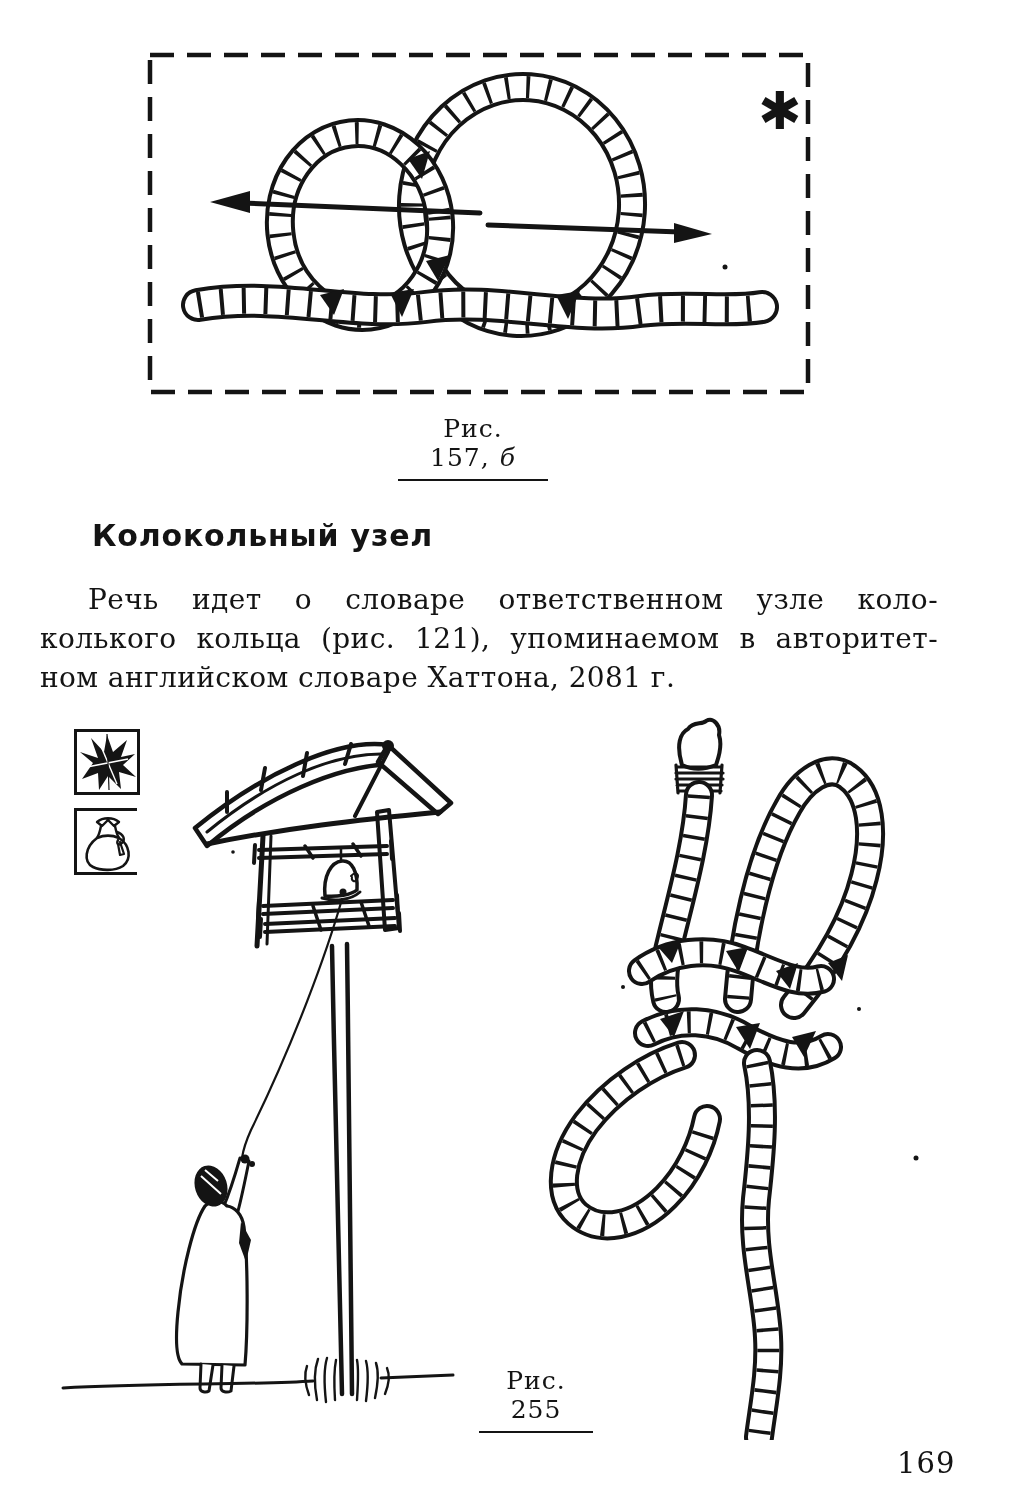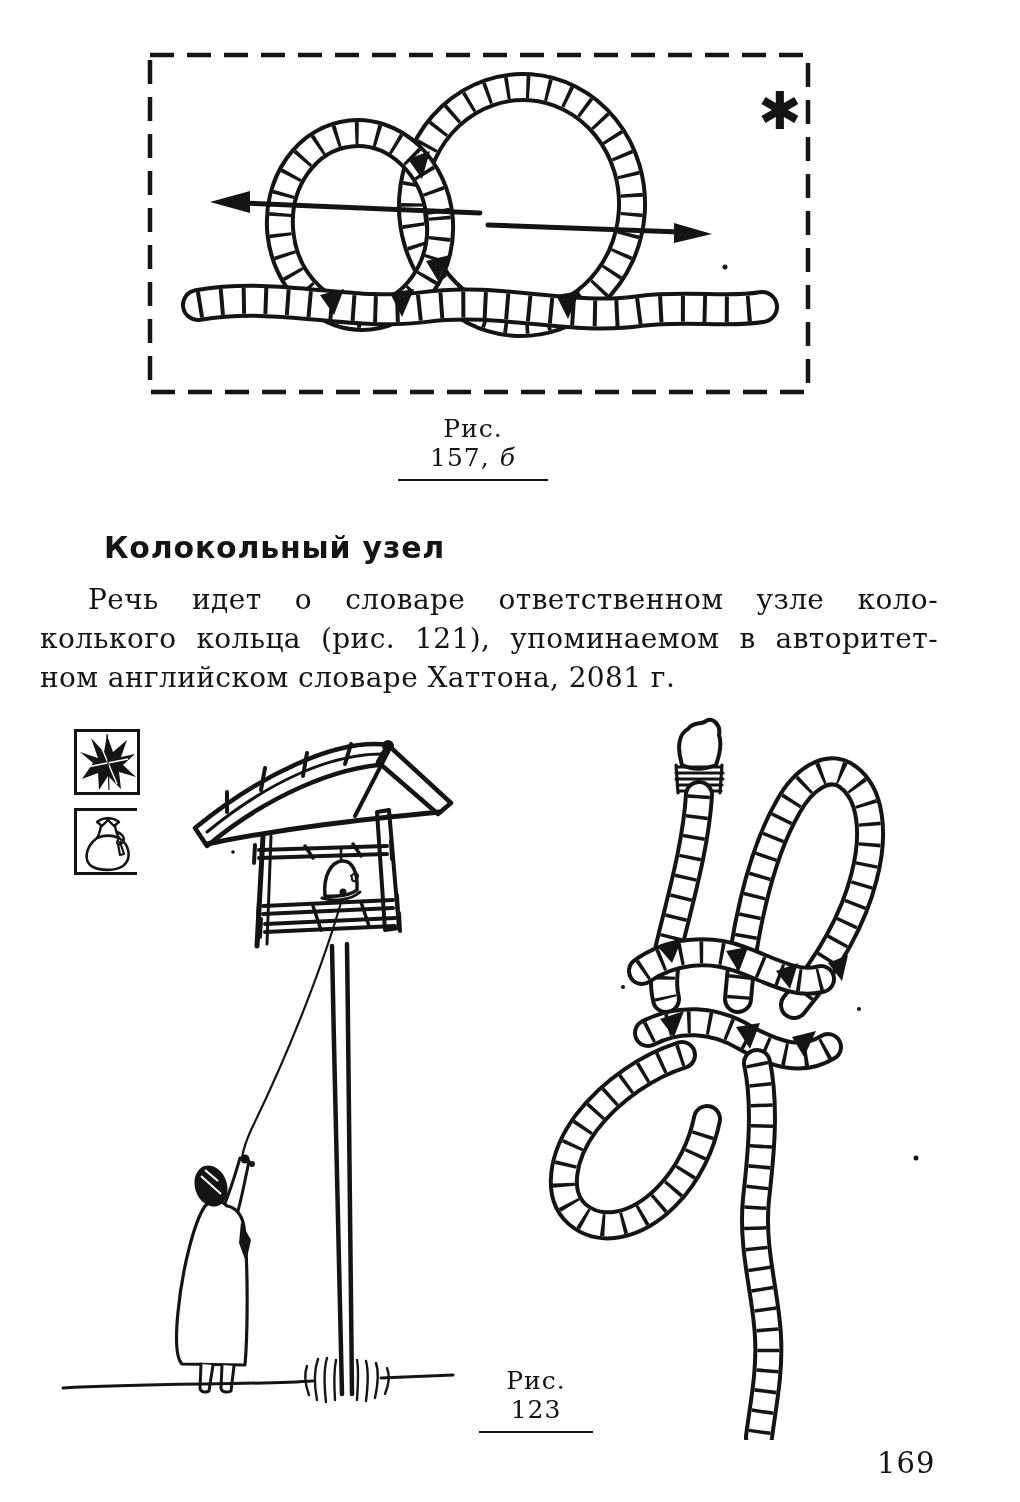--- a/index.html
+++ b/index.html
@@ -13,31 +13,31 @@
   .o36{stroke:#141414;stroke-width:34;fill:none;stroke-linecap:round}
   .i36{stroke:#ffffff;stroke-width:26;fill:none;stroke-linecap:round}
   .t36{stroke:#141414;stroke-width:26;fill:none;stroke-linecap:butt;stroke-dasharray:4 18}
   .ln{stroke:#141414;fill:none;stroke-linecap:round;stroke-linejoin:round}
   .fillink{fill:#141414;stroke:none}
   .fw{fill:#ffffff}
   
   .cap{position:absolute;font-size:25px;text-align:center;border-bottom:2px solid #141414;
        padding-bottom:7px;letter-spacing:1px;}
   .cap .it{font-style:italic;margin-left:10px;}
-  h2.head{position:absolute;left:88px;top:514px;margin:16px;font-family:"DejaVu Sans",sans-serif;
+  h2.head{position:absolute;left:88px;top:514px;margin:4px;font-family:"DejaVu Sans",sans-serif;
        font-size:30px;font-weight:700;letter-spacing:0.8px;}
   .para{position:absolute;left:40px;top:580px;width:898px;font-size:28px;letter-spacing:0.4px;}
   .para .line{line-height:39px;white-space:normal;}
   .para .just{text-align:justify;text-align-last:justify;}
   .para .l1{padding-left:48px;}
   .iconbox{position:absolute;border:3px solid #141414;background:#fff;}
   .box1{left:74px;top:729px;width:60px;height:60px;}
   .box2{left:74px;top:808px;width:60px;height:61px;border-right:none;}
   .iconbox svg{position:absolute;left:0;top:0;}
-  .pagenum{position:absolute;left:877px;top:1446px;font-size:29px;letter-spacing:1px;}
+  .pagenum{position:absolute;left:897px;top:1446px;font-size:29px;letter-spacing:1px;}
 </style>
 </head>
 <body>
 
 <div class="page">
 
   <svg style="left:146px;top:51px" width="666" height="345" viewBox="0 0 666 345">
     <rect x="4" y="4" width="658" height="337" fill="none" stroke="#141414" stroke-width="4.5" stroke-dasharray="24 13"></rect>
     <g transform="translate(4,4)">
 
@@ -210,17 +210,17 @@
     <polygon class="fillink" points="246,268 268,260 260,286"></polygon>
     <polygon class="fillink" points="130,316 154,308 144,334"></polygon>
     <polygon class="fillink" points="206,324 230,320 220,346"></polygon>
     <polygon class="fillink" points="262,334 286,328 274,354"></polygon>
     <polygon class="fillink" points="298,260 318,252 312,278"></polygon>
     <circle class="fillink" cx="93" cy="284" r="2"></circle>
     <circle class="fillink" cx="329" cy="306" r="2"></circle>
     <circle class="fillink" cx="386" cy="455" r="2.5"></circle>
   </svg>
 
-  <div class="cap" style="left:479px;top:1366px;width:114px;">Рис. 123</div>
+  <div class="cap" style="left:479px;top:1366px;width:114px;">Рис. 255</div>
 
   <div class="pagenum">169</div>
 
 </div>
 
 </body></html>

